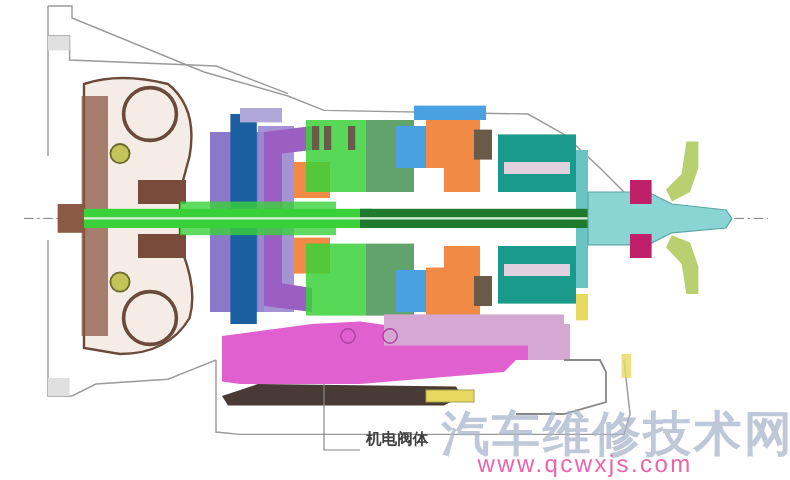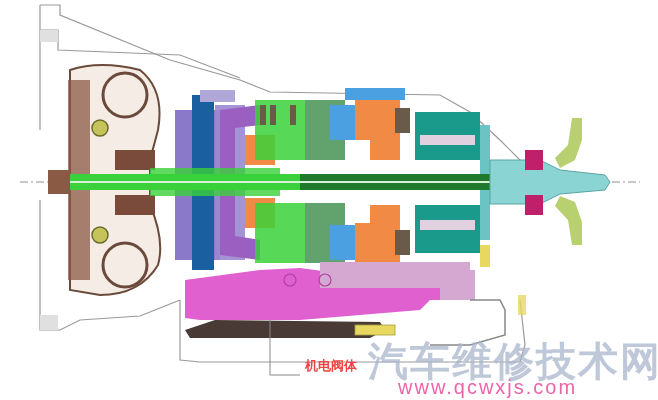--- a/index.html
+++ b/index.html
@@ -1,20 +1,20 @@
 <!DOCTYPE html>
 <html><head>
   <meta charset="utf-8">
   <style>
     html, body { margin: 0; padding: 0; background: #ffffff; }
     body { width: 658px; height: 400px; overflow: hidden; position: relative; font-family: "DejaVu Sans", sans-serif; }
     .canvas { position: absolute; left: 0; top: 0; width: 658px; height: 400px; }
     .label {
       position: absolute; left: 305px; top: 357px;
-      font-size: 13px; font-weight: bold; color: #ef4444;
+      font-size: 13px; font-weight: bold; color: #404040;
       font-family: Liberation Mono, monospace;
     }
     .wm-cn {
       position: absolute; left: 368px; top: 334px;
       font-size: 40px; font-weight: bold; color: #aab6cc; opacity: 0.75;
       letter-spacing: 2px;
       font-family: "DejaVu Sans", sans-serif;
       white-space: nowrap;
     }
     .wm-url {

